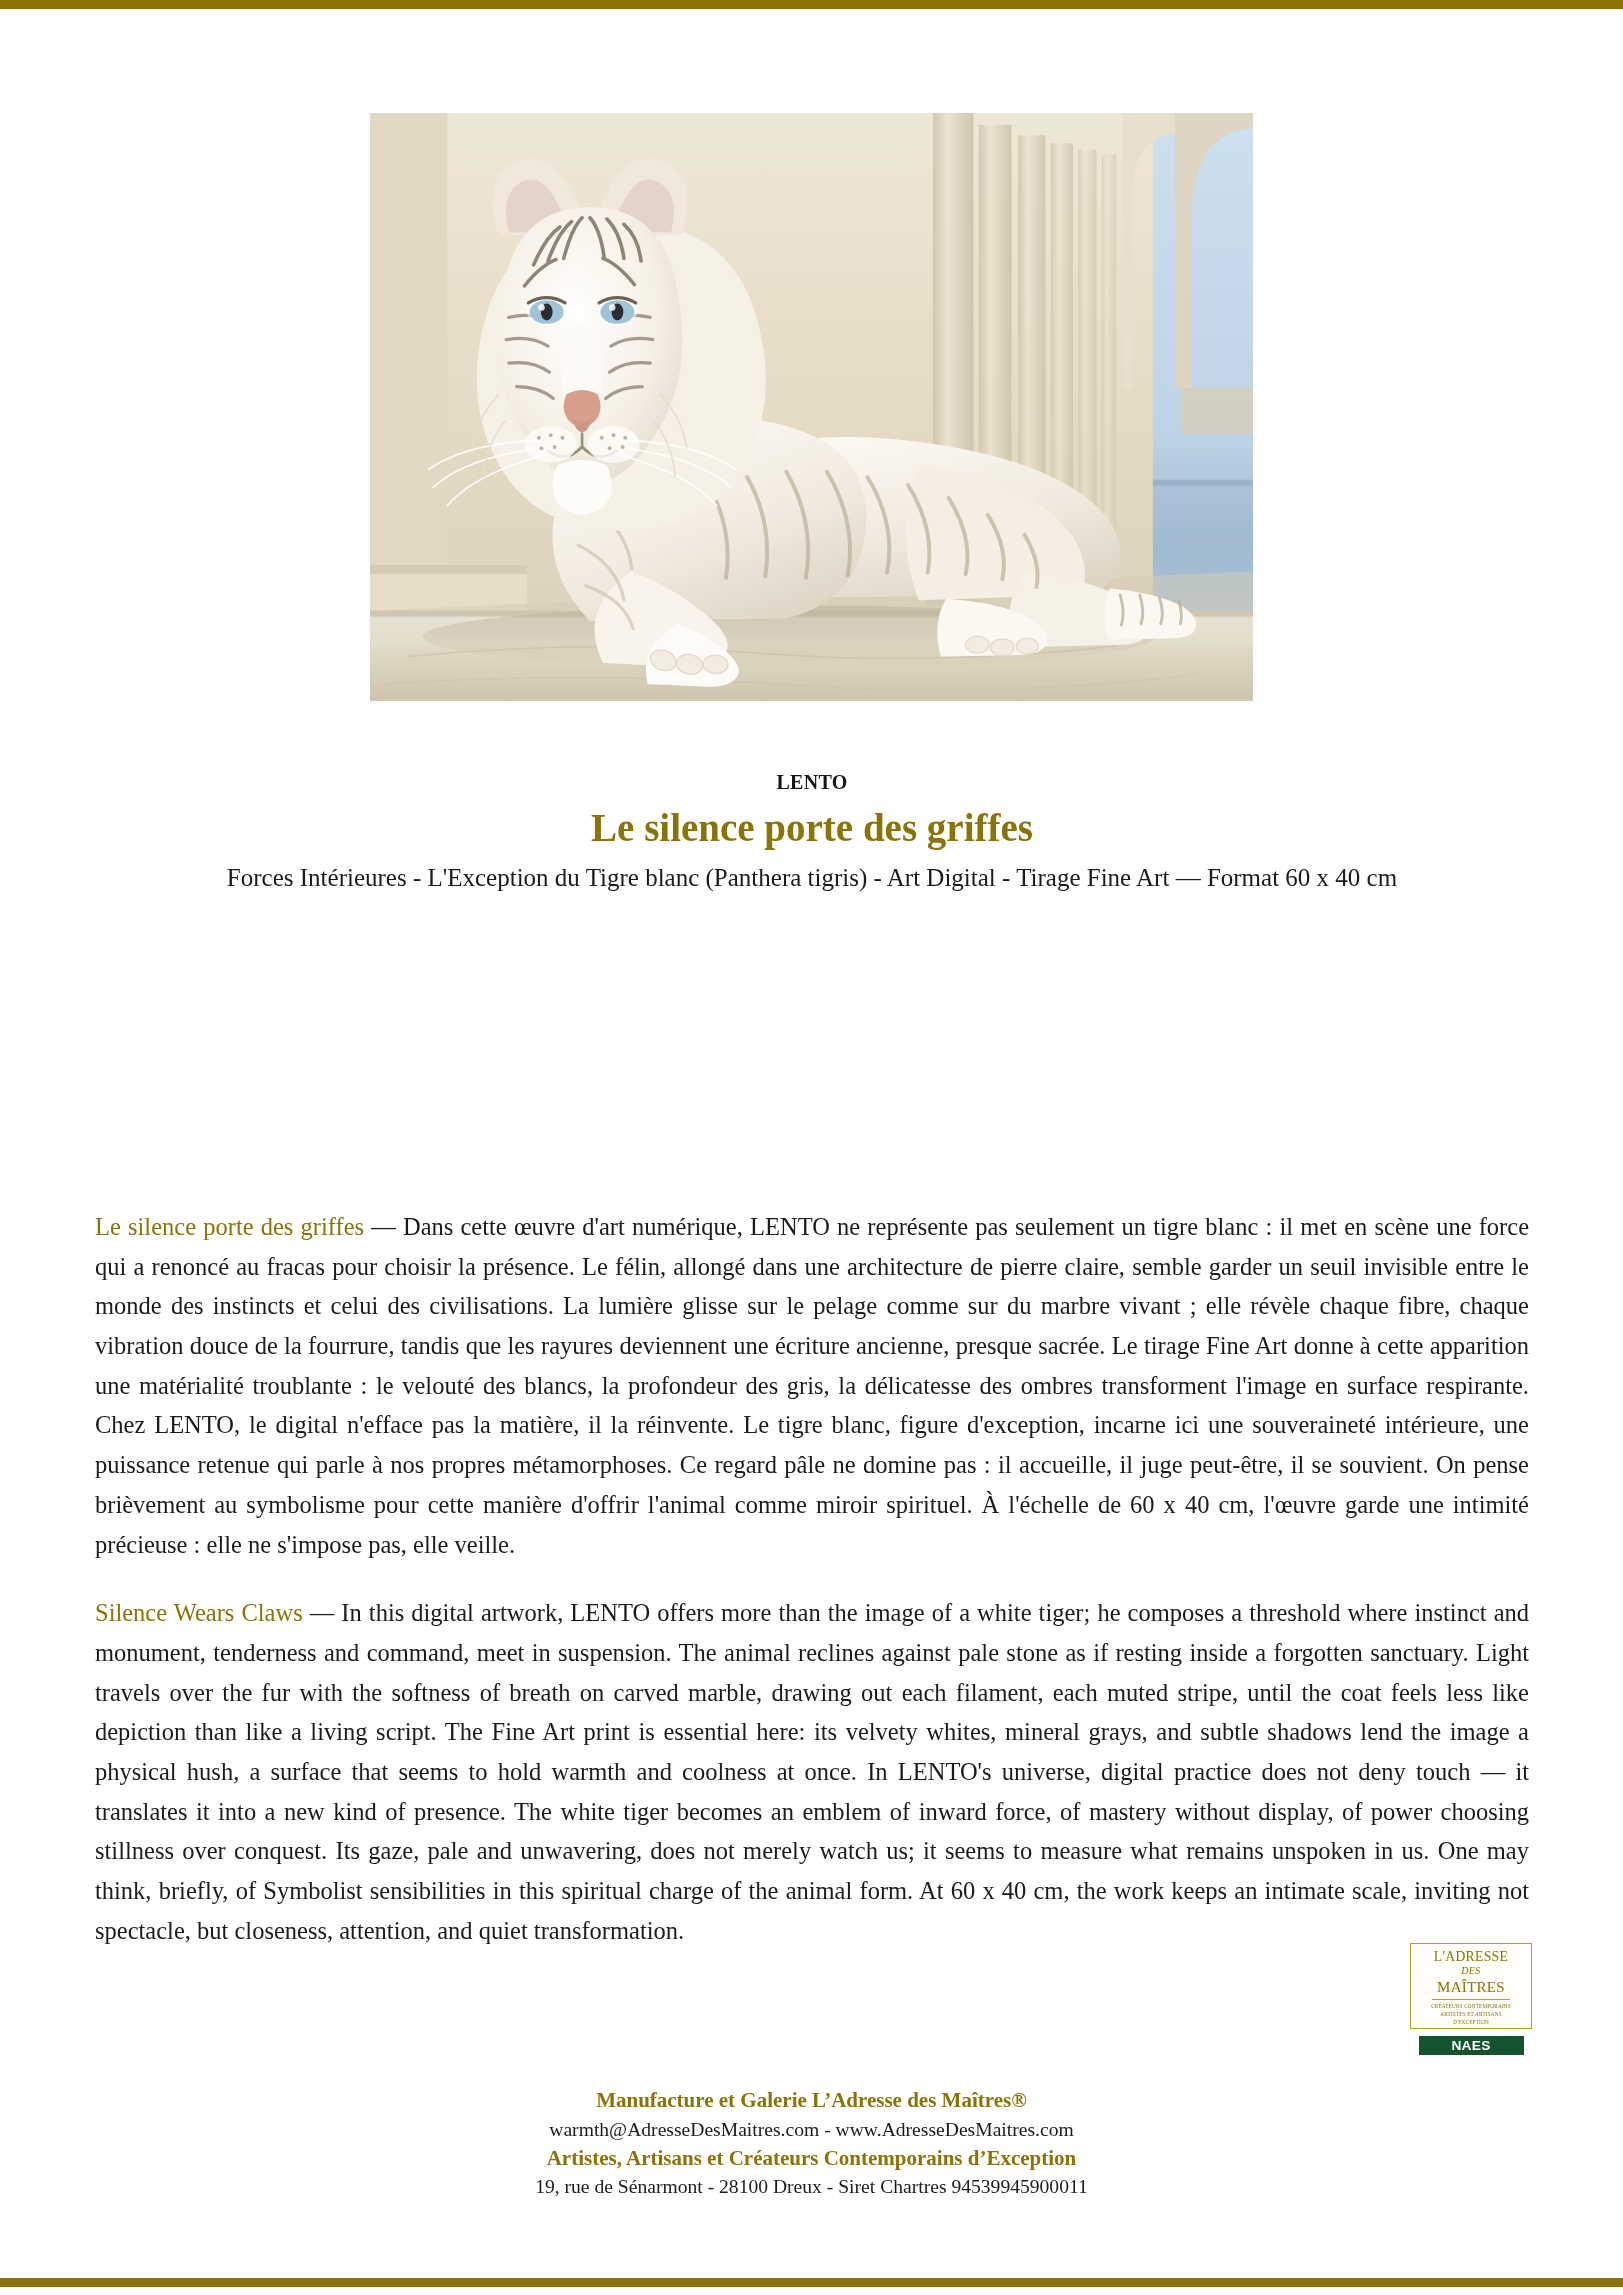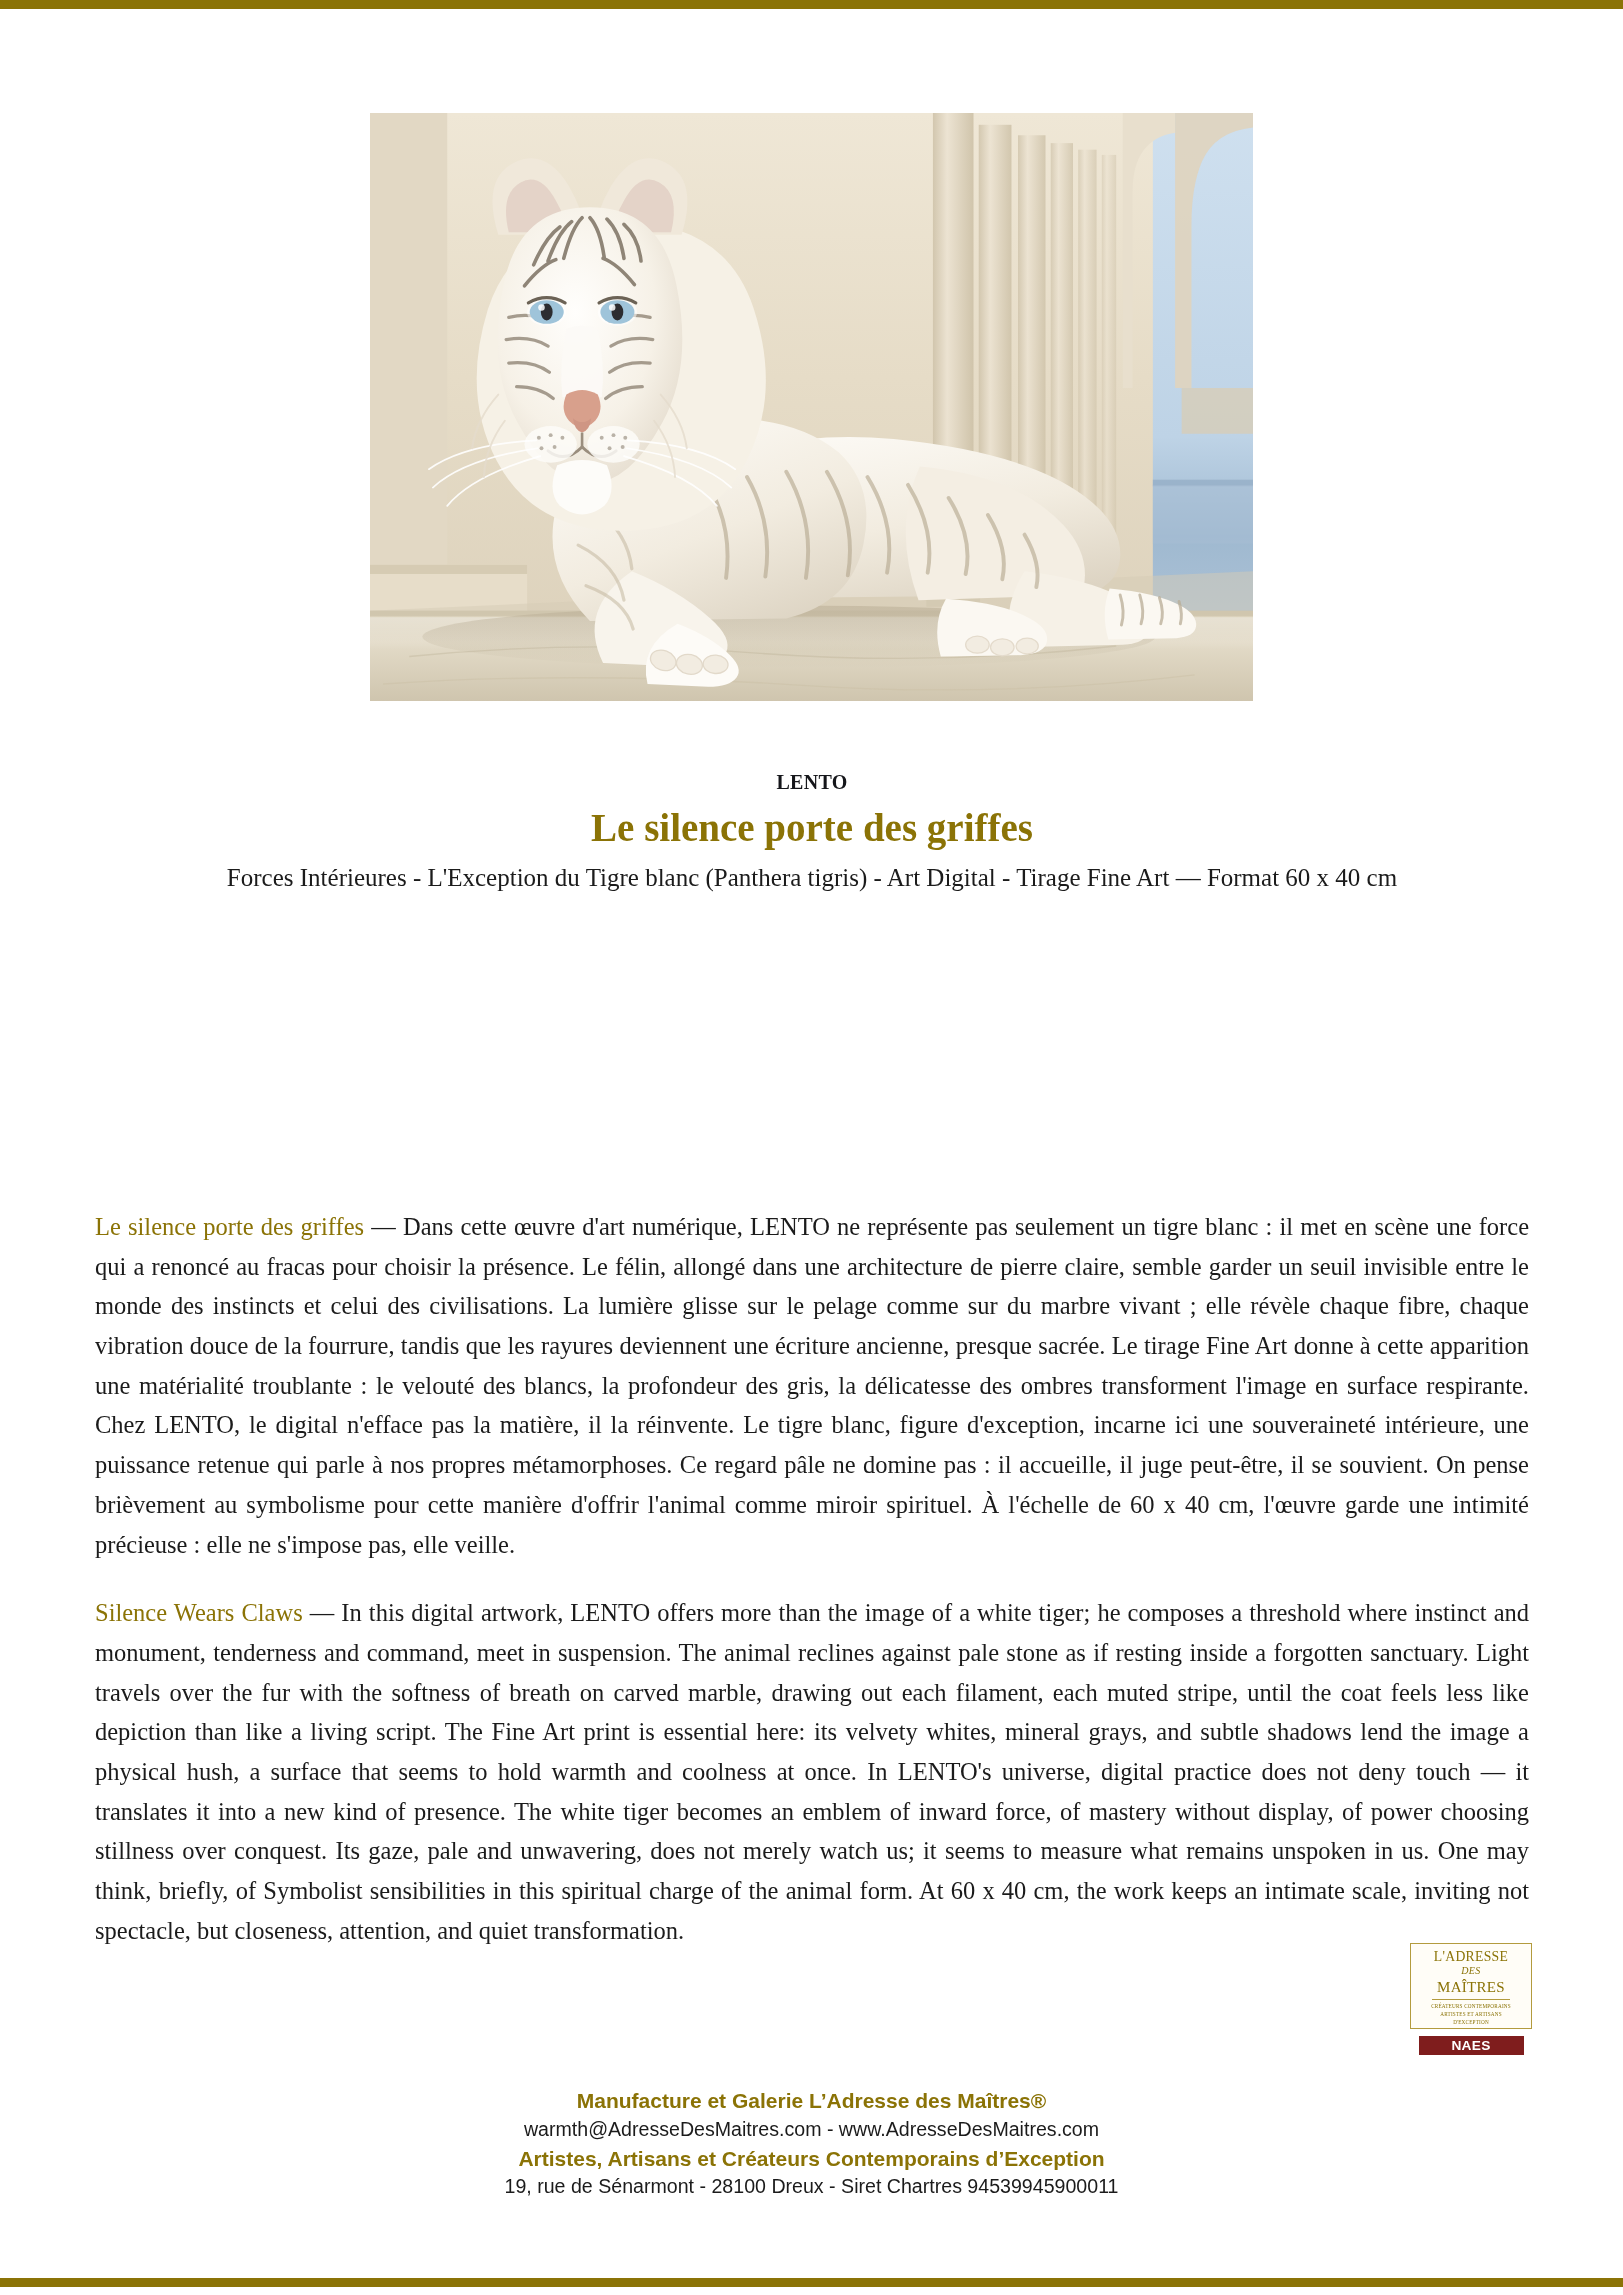--- a/index.html
+++ b/index.html
@@ -102,21 +102,21 @@
     color: #8b7306;
   }
   .dash { color: #1b1b1b; }
 
   
   .footer {
     position: absolute;
     left: 0; top: 2086px;
     width: 1623px;
     text-align: center;
-    font-family: Liberation Sans, sans-serif;
+    font-family: Liberation Serif, serif;
   }
   .foot-line { line-height: 1.42; }
   .foot-gold-bold {
     color: #8b7306;
     font-weight: bold;
     font-size: 21px;
   }
   .foot-plain {
     color: #1b1b1b;
     font-size: 19.6px;
@@ -163,21 +163,21 @@
   }
   .logo-small {
     font-size: 5.2px;
     letter-spacing: 0.2px;
     line-height: 1.5;
   }
   .naes-badge {
     margin-top: 6.5px;
     width: 105px;
     height: 19.6px;
-    background: #7f1d1d;
+    background: #14532d;
     color: #ffffff;
     font-family: "Liberation Sans", "DejaVu Sans", sans-serif;
     font-weight: bold;
     font-size: 13.7px;
     letter-spacing: 0.3px;
     display: flex;
     align-items: center;
     justify-content: center;
     margin-left: 8.5px;
   }

